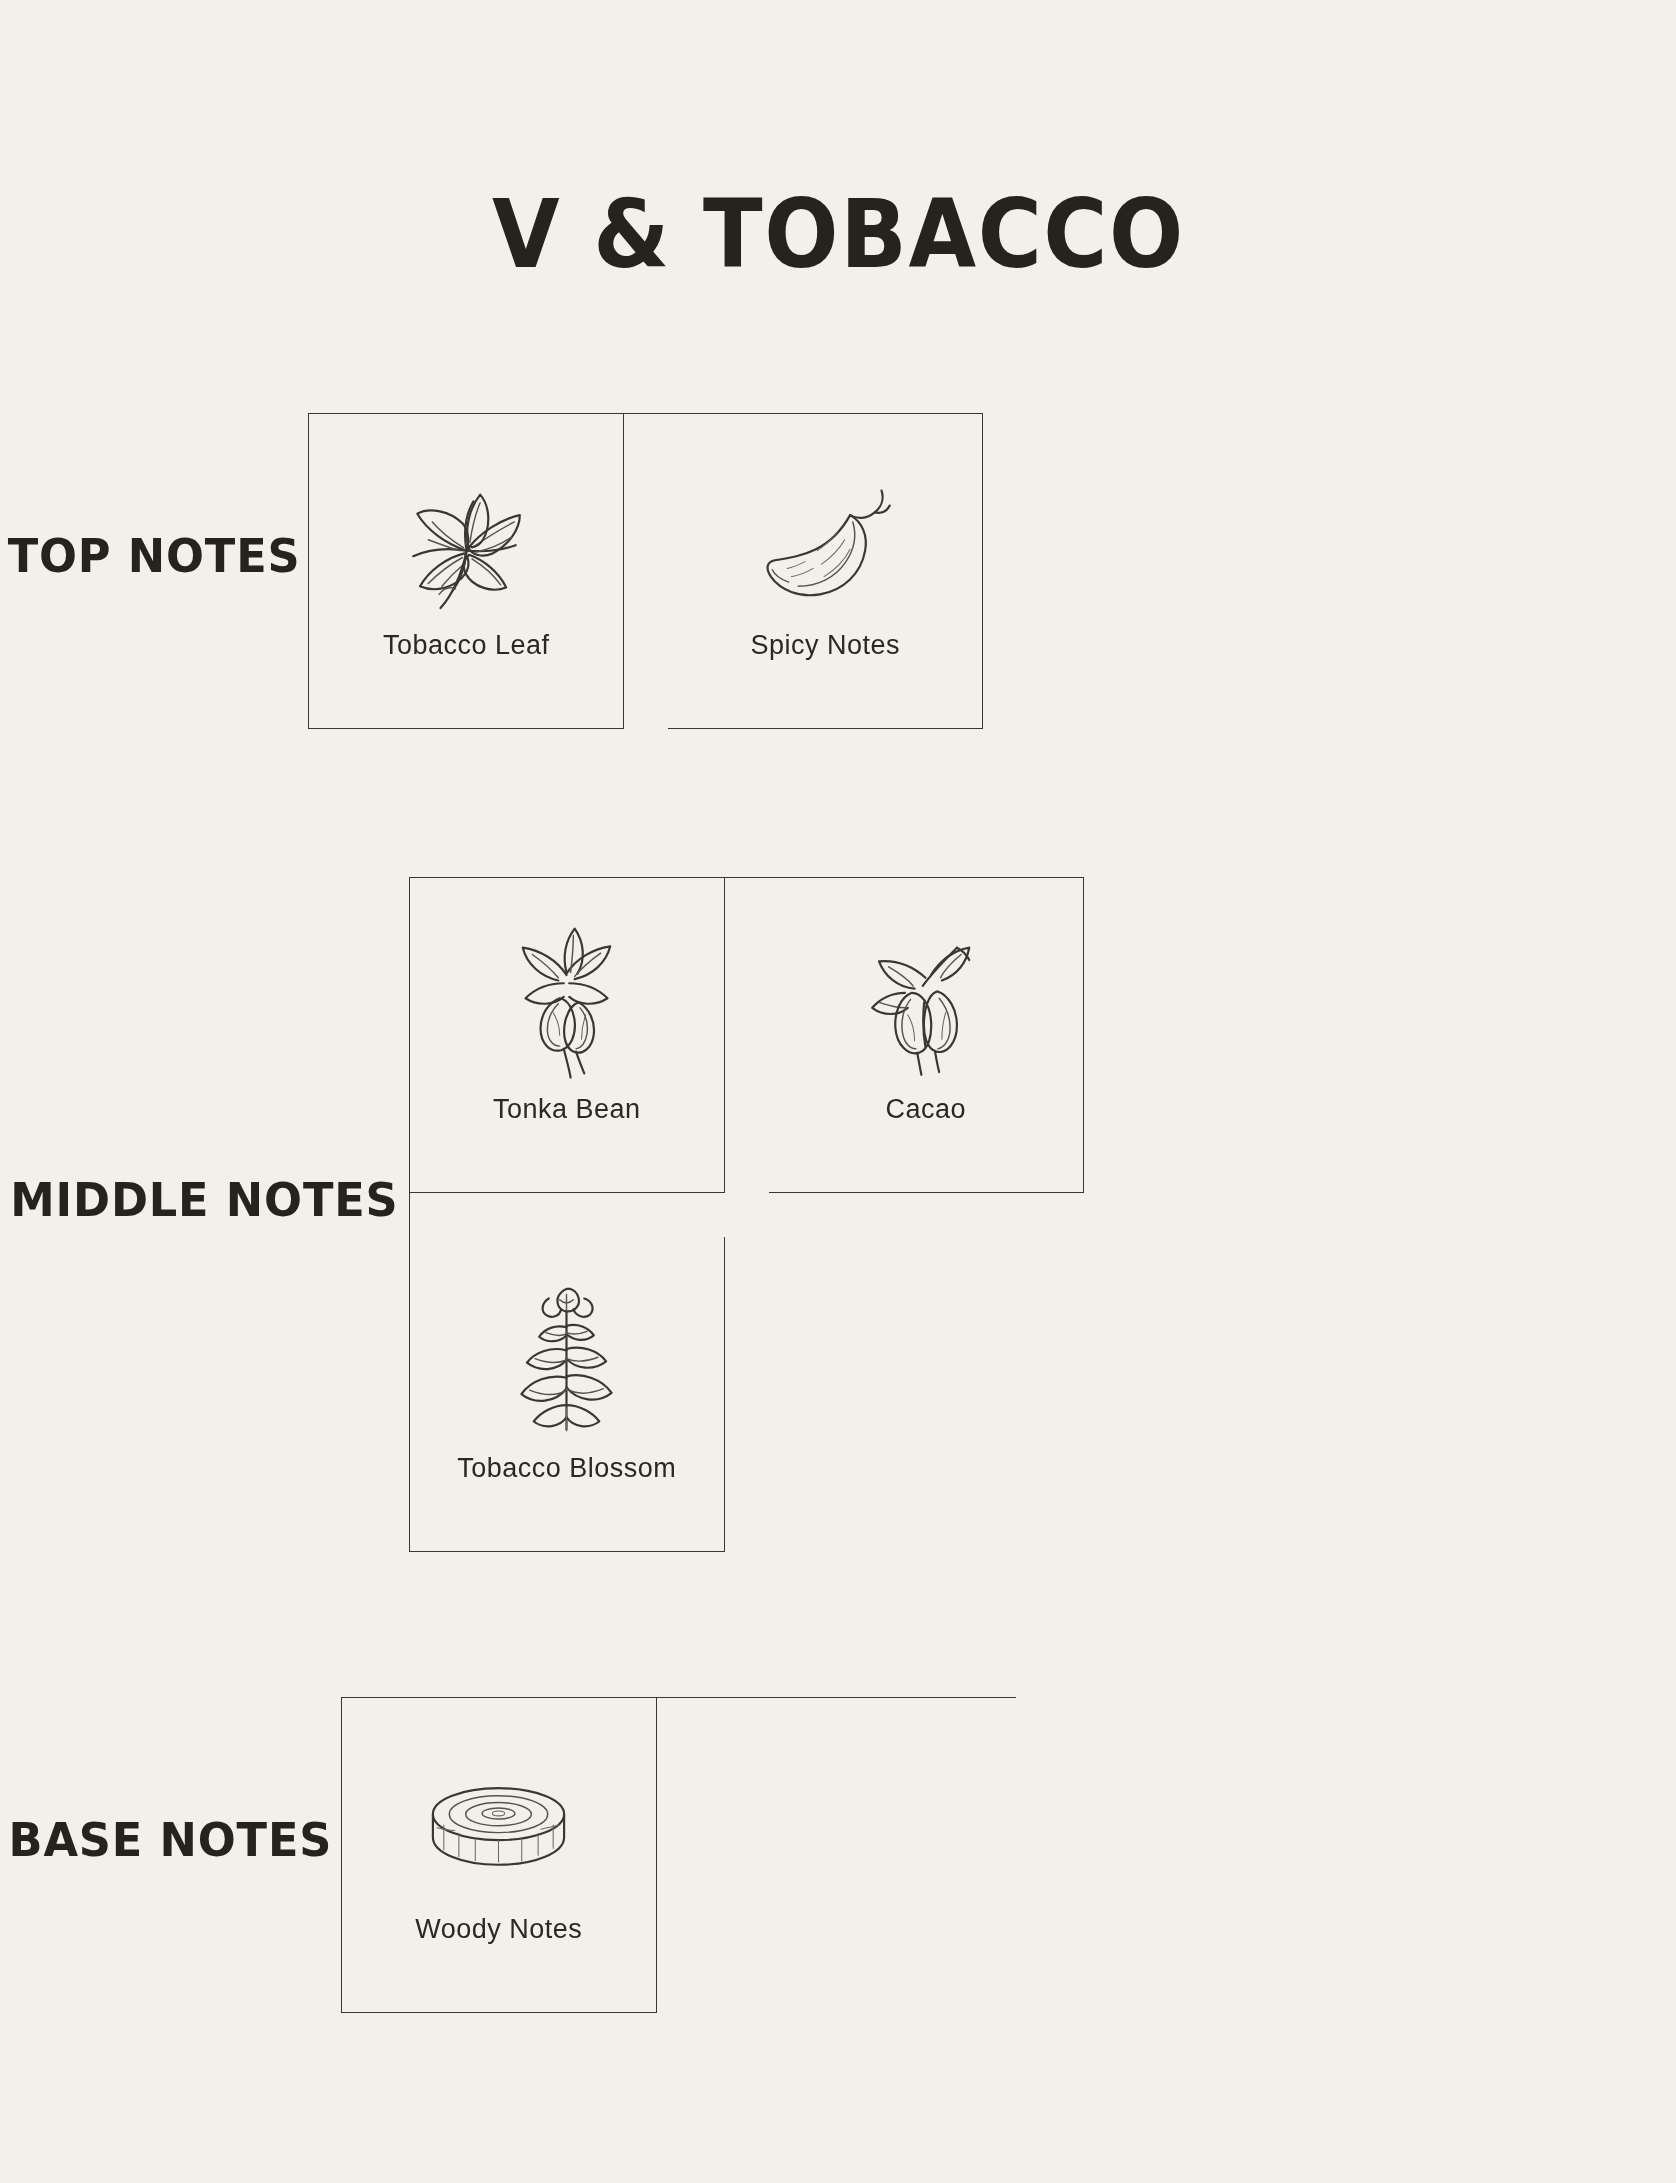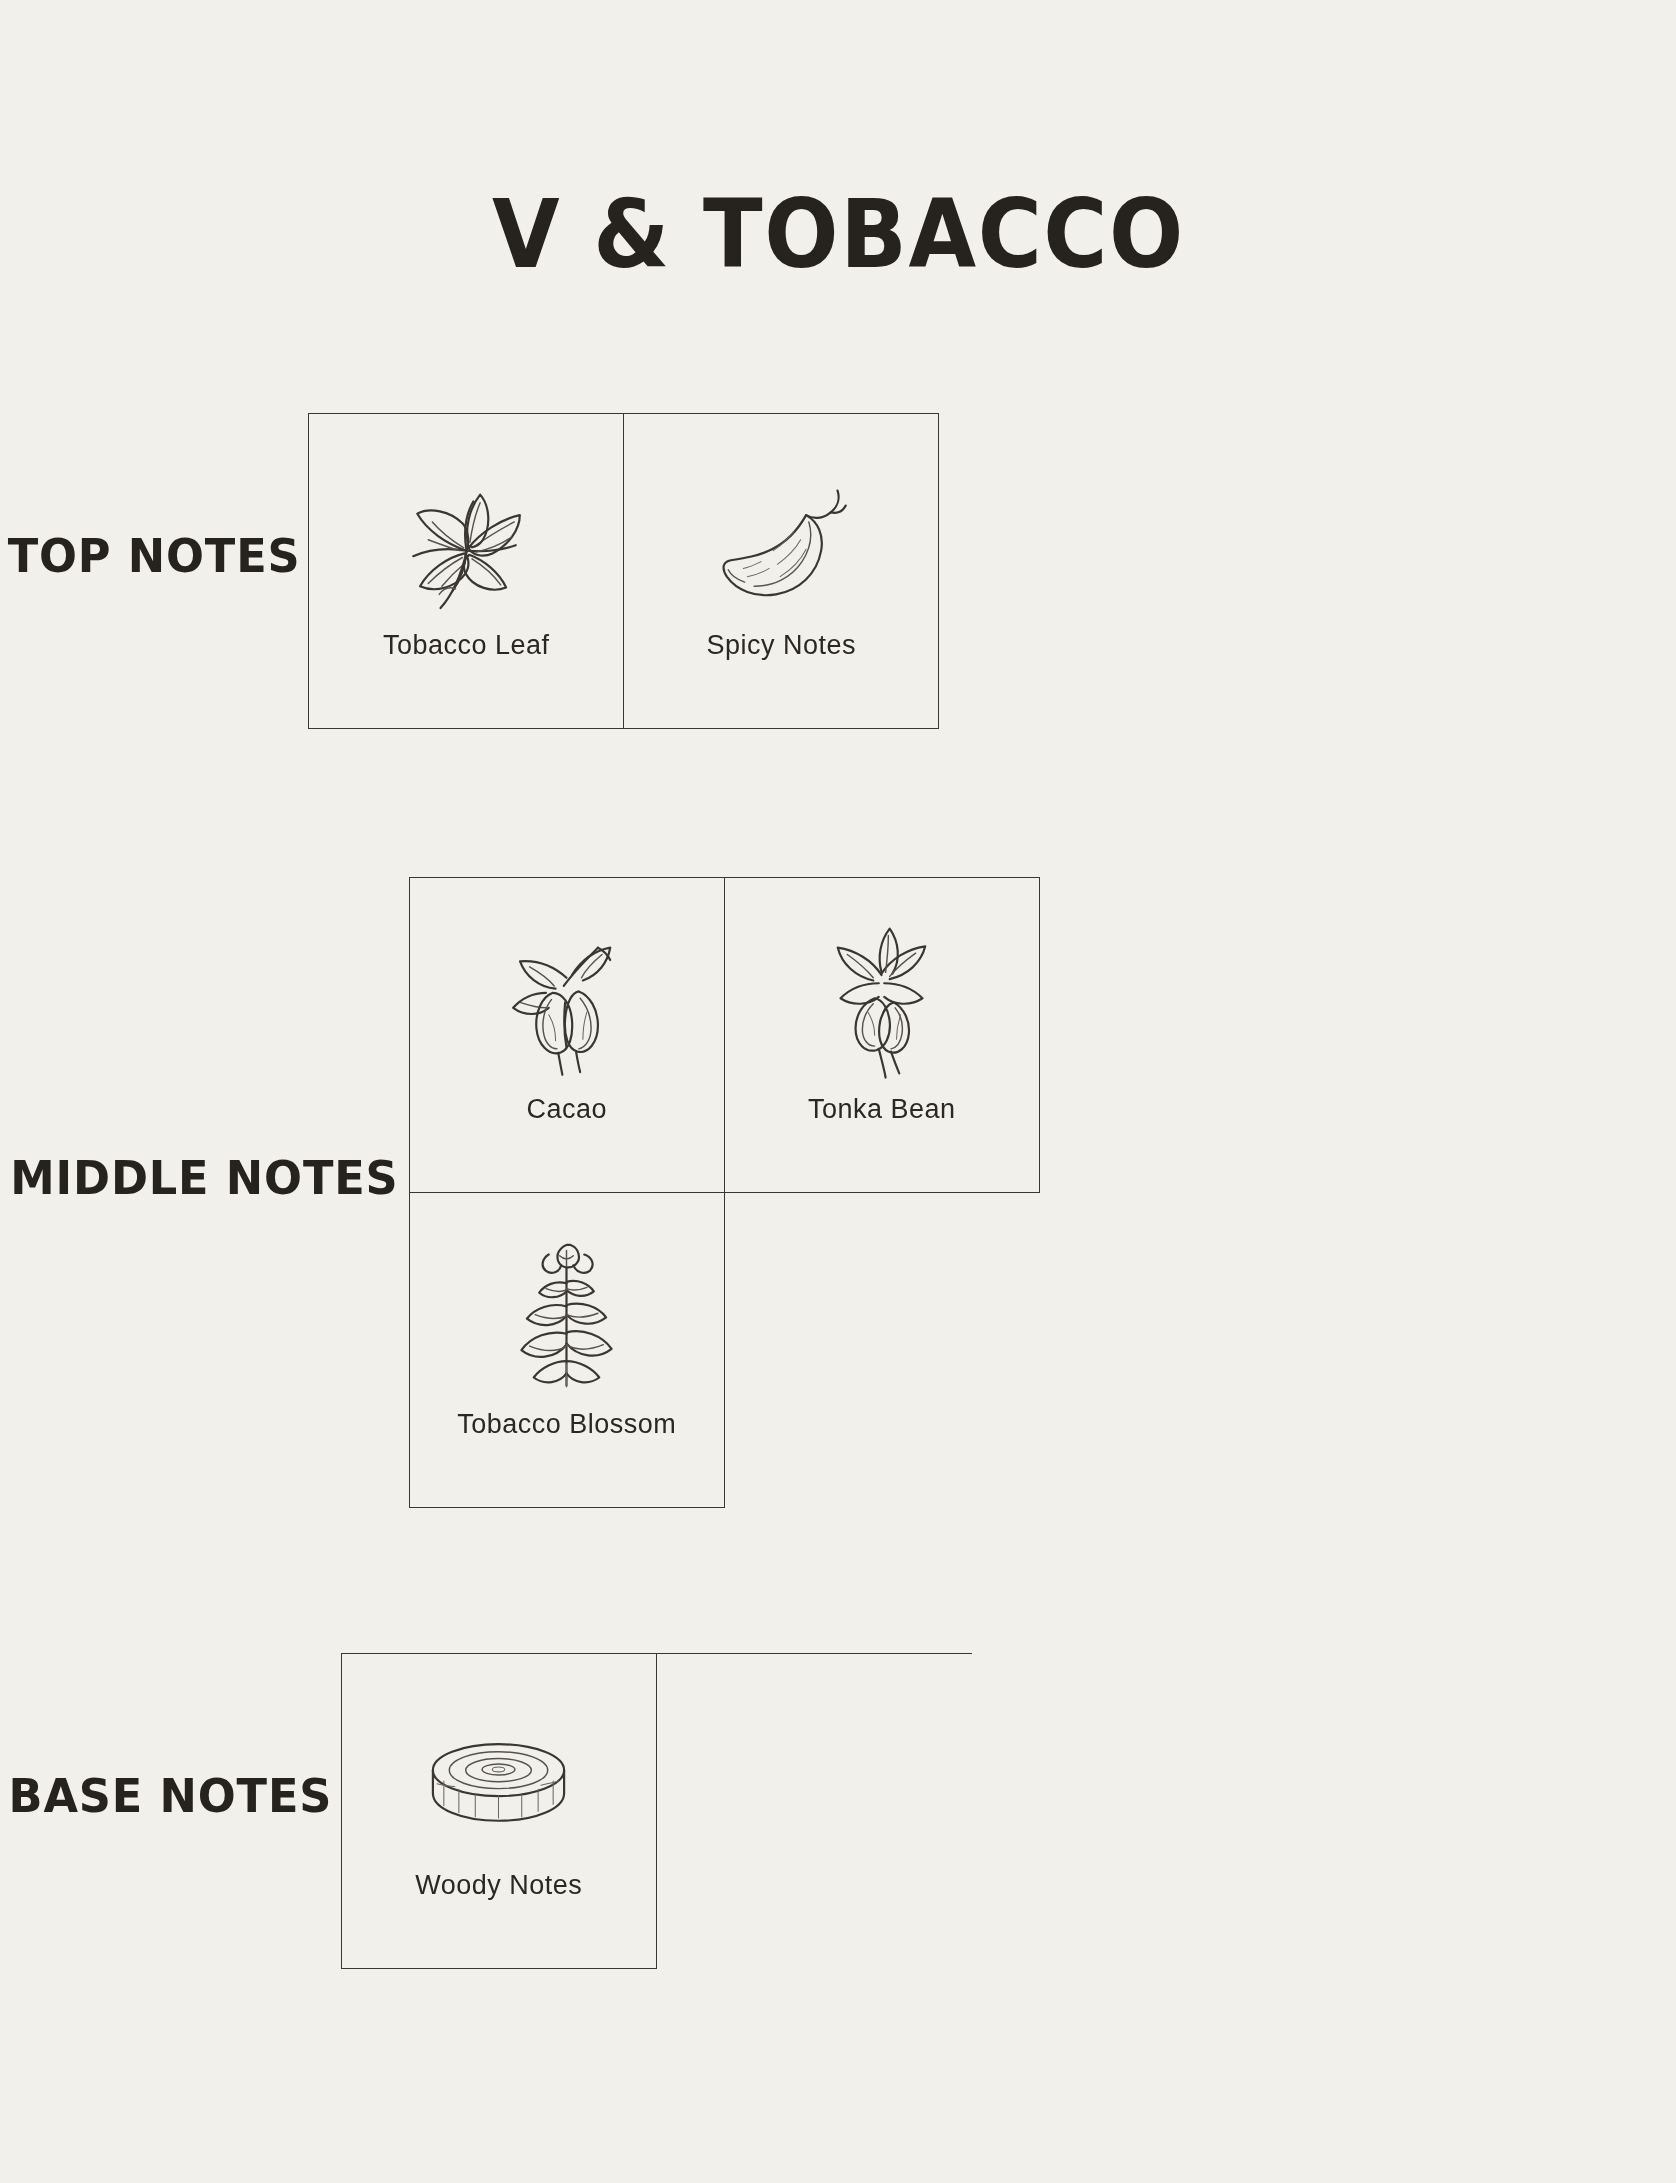--- a/index.html
+++ b/index.html
@@ -51,20 +51,21 @@
     text-align: center;
     margin: 0;
     transform: scaleX(0.95);
   }
 
   .grid {
     display: grid;
     border-top: 1.3px solid #3a3631;
     border-left: 1.3px solid #3a3631;
     background: transparent;
+    gap: 44px;
   }
   .grid.cols2 {
     grid-template-columns: 315px 315px;
   }
 
   .cell {
     border-right: 1.3px solid #3a3631;
     border-bottom: 1.3px solid #3a3631;
     height: 315px;
     box-sizing: border-box;
@@ -176,20 +177,44 @@
   <div class="section sec-middle">
     <h2 class="section-title">MIDDLE NOTES</h2>
 
     <div class="grid cols2">
 
 
       <div class="cell">
         <div class="art">
           <svg viewBox="0 0 300 260">
 
+            <path class="ink" d="M150 92 C136 70 112 56 86 52 C92 76 112 94 138 100"></path>
+            <path class="ink" d="M150 90 C164 68 188 54 214 50 C208 74 188 92 162 98"></path>
+            <path class="ink" d="M150 88 C144 66 148 42 162 24 C176 44 178 70 166 90"></path>
+            <path class="ink-thin" d="M100 62 C114 72 128 84 138 96 M200 60 C186 70 172 82 162 94 M160 34 C160 52 158 72 156 88"></path>
+
+            <path class="ink" d="M146 104 C124 104 104 112 90 126 C108 138 132 136 146 124"></path>
+            <path class="ink" d="M154 104 C176 104 196 112 210 126 C192 138 168 136 154 124"></path>
+
+            <path class="ink" d="M140 126 C124 132 112 150 112 170 C112 192 126 206 142 202 C156 198 164 180 162 160 C160 142 152 128 140 126Z"></path>
+            <path class="ink-thin" d="M138 134 C128 144 122 158 122 172 C122 186 130 196 140 196"></path>
+            <path class="ink" d="M168 132 C182 140 192 158 190 178 C188 198 174 210 160 204 C148 198 144 180 148 160 C152 144 160 134 168 132Z"></path>
+            <path class="ink-thin" d="M170 140 C178 150 182 164 180 178 C178 190 172 198 164 200"></path>
+            <path class="ink" d="M146 200 C150 216 154 230 156 242"></path>
+            <path class="ink" d="M164 204 C168 216 172 226 176 236"></path>
+            <path class="ink-hair" d="M130 146 C136 156 140 168 140 180 M178 150 C174 162 172 174 172 186"></path>
+          </svg>
+        </div>
+        <div class="cell-label">Tonka Bean</div>
+      </div>
+
+      <div class="cell">
+        <div class="art">
+          <svg viewBox="0 0 300 260">
+
             <path class="ink" d="M196 52 C178 70 160 88 146 108"></path>
             <path class="ink" d="M196 52 C204 56 210 62 214 70"></path>
 
             <path class="ink" d="M150 96 C130 78 106 70 82 72 C90 94 110 110 134 112"></path>
             <path class="ink-thin" d="M96 80 C110 88 124 98 132 108"></path>
             <path class="ink" d="M158 92 C172 70 192 56 214 52 C210 74 196 92 174 100"></path>
             <path class="ink-thin" d="M202 62 C190 72 178 84 172 96"></path>
             <path class="ink" d="M120 118 C102 118 84 126 72 140 C88 152 110 152 124 140"></path>
             <path class="ink-thin" d="M82 132 C94 136 108 140 120 140"></path>
 
@@ -202,44 +227,20 @@
             <path class="ink" d="M138 206 C140 218 142 228 144 238 M164 204 C166 216 168 226 170 234"></path>
           </svg>
         </div>
         <div class="cell-label">Cacao</div>
       </div>
 
       <div class="cell">
         <div class="art">
           <svg viewBox="0 0 300 260">
 
-            <path class="ink" d="M150 92 C136 70 112 56 86 52 C92 76 112 94 138 100"></path>
-            <path class="ink" d="M150 90 C164 68 188 54 214 50 C208 74 188 92 162 98"></path>
-            <path class="ink" d="M150 88 C144 66 148 42 162 24 C176 44 178 70 166 90"></path>
-            <path class="ink-thin" d="M100 62 C114 72 128 84 138 96 M200 60 C186 70 172 82 162 94 M160 34 C160 52 158 72 156 88"></path>
-
-            <path class="ink" d="M146 104 C124 104 104 112 90 126 C108 138 132 136 146 124"></path>
-            <path class="ink" d="M154 104 C176 104 196 112 210 126 C192 138 168 136 154 124"></path>
-
-            <path class="ink" d="M140 126 C124 132 112 150 112 170 C112 192 126 206 142 202 C156 198 164 180 162 160 C160 142 152 128 140 126Z"></path>
-            <path class="ink-thin" d="M138 134 C128 144 122 158 122 172 C122 186 130 196 140 196"></path>
-            <path class="ink" d="M168 132 C182 140 192 158 190 178 C188 198 174 210 160 204 C148 198 144 180 148 160 C152 144 160 134 168 132Z"></path>
-            <path class="ink-thin" d="M170 140 C178 150 182 164 180 178 C178 190 172 198 164 200"></path>
-            <path class="ink" d="M146 200 C150 216 154 230 156 242"></path>
-            <path class="ink" d="M164 204 C168 216 172 226 176 236"></path>
-            <path class="ink-hair" d="M130 146 C136 156 140 168 140 180 M178 150 C174 162 172 174 172 186"></path>
-          </svg>
-        </div>
-        <div class="cell-label">Tonka Bean</div>
-      </div>
-
-      <div class="cell">
-        <div class="art">
-          <svg viewBox="0 0 300 260">
-
             <path class="ink" d="M150 26 C140 30 134 40 138 50 C142 60 156 62 164 54 C172 46 168 30 156 26Z"></path>
             <path class="ink" d="M124 40 C114 46 112 58 120 64 C128 70 140 66 142 56"></path>
             <path class="ink" d="M176 40 C188 44 192 56 184 64 C176 70 164 66 160 56"></path>
             <path class="ink-thin" d="M150 34 C150 44 150 52 150 60 M140 42 C146 48 154 48 160 42"></path>
 
             <path class="ink" d="M150 60 C150 110 150 170 150 232"></path>
 
             <path class="ink" d="M150 82 C134 78 118 84 110 96 C122 106 140 104 150 94"></path>
             <path class="ink" d="M150 80 C166 76 182 82 190 94 C178 104 160 102 150 92"></path>
             <path class="ink-thin" d="M120 90 C130 94 140 96 150 92 M180 88 C170 92 160 94 150 90"></path>

